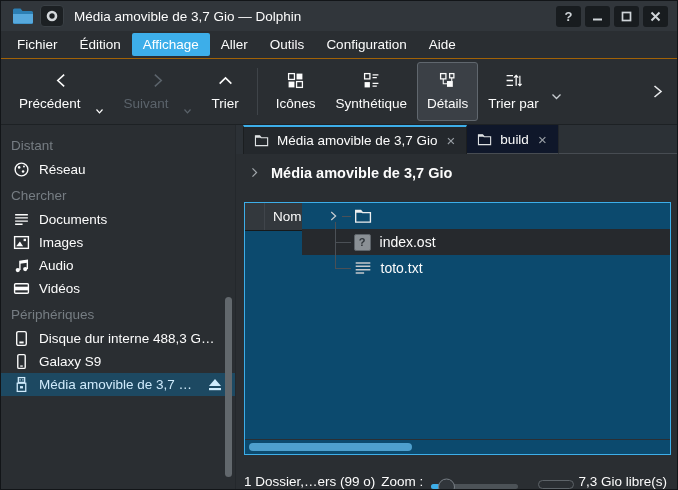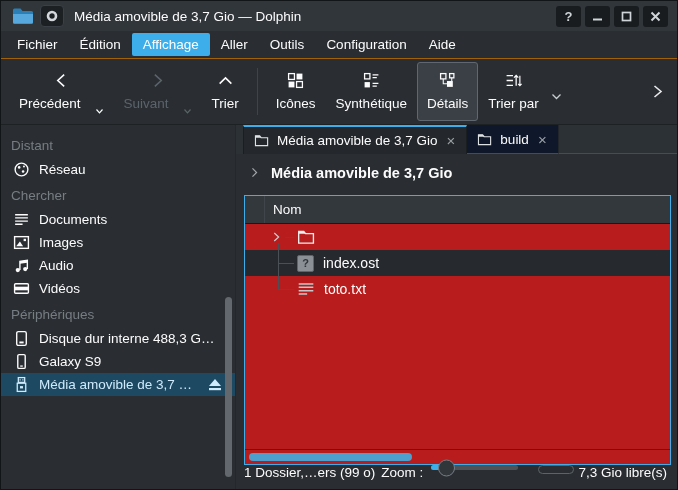--- a/index.html
+++ b/index.html
@@ -52,39 +52,39 @@
   .content{flex:1;display:flex;flex-direction:column;min-width:0}
   .tabbar{height:29px;display:flex;align-items:stretch;background:#2c3136;padding-left:7px;flex:none}
   .tab{display:flex;align-items:center;gap:8px;padding:0 10px;color:#fcfcfc}
   .tab.active{background:#24282c;border-top:2px solid #3daee9;border-left:1px solid #1b1e20;border-right:1px solid #1b1e20}
   .tab.inactive{background:#0f172a;border-right:1px solid #23272b;border-bottom:1px solid #474c52}
   .tab-close{color:#9aa0a6;font-size:15px;line-height:1;padding:0 1px}
   .tab-filler{flex:1;border-bottom:1px solid #474c52}
   .breadcrumb{height:37px;display:flex;align-items:center;gap:10px;padding:0 12px;flex:none}
   .breadcrumb .lbl{font-weight:bold;font-size:14.5px}
   
-  .filepanel{flex:1;margin:4px 6px 0 8px;border:1px solid #3daee9;background:#b91c1c;
-    display:flex;flex-direction:column;min-height:0;position:relative}
+  .filepanel{flex:1;margin:11px 6px 0 8px;border:1px solid #3daee9;background:#0c4a6e;
+    display:flex;flex-direction:row;min-height:0;position:relative}
   .colheader{height:28px;background:#33383d;display:flex;align-items:center;flex:none;border-bottom:1px solid #16191b}
   .header-indent{width:20px;height:100%;border-right:1px solid #40454b;flex:none}
   .colheader .lbl{margin-left:8px}
   .rows-wrap{flex:1;position:relative;font-size:14px}
   .frow{height:26px;display:flex;align-items:center}
   .frow.alt{background:#26292d}
   .row-indent{width:52px;flex:none}
   .ficon{flex:none;margin-right:9px}
   .name-underline{border-bottom:1px solid #3daee9;padding-bottom:1px}
   .tree-line{position:absolute;background:#4b5056}
   .expander{position:absolute;left:24px;top:6px}
   .unk-icon{width:17px;height:17px;background:#8a9095;border:1px solid #5e646a;border-radius:2px;
     color:#2f353a;font-size:11px;font-weight:bold;display:flex;align-items:center;justify-content:center}
   .hscroll{position:absolute;left:0;right:0;bottom:0;height:15px;border-top:1px solid #2a2f34}
   .hscroll-handle{position:absolute;left:4px;top:3px;width:163px;height:8px;background:#4e9fcd;border-radius:4px}
   
-  .statusbar{height:24px;display:flex;align-items:flex-start;padding:0 10px 0 8px;gap:4px;flex:none}
+  .statusbar{height:34px;display:flex;align-items:flex-end;padding:0 10px 0 8px;gap:4px;flex:none}
   .zoom-lbl{margin-left:2px}
   .slider{flex:1;max-width:112px;min-width:70px;height:5px;background:#4c5257;border-radius:2.5px;position:relative;margin:0 4px}
   .slider-fill{position:absolute;left:0;top:0;bottom:0;width:9px;background:#3daee9;border-radius:2.5px}
   .slider-handle{position:absolute;left:7px;top:50%;transform:translateY(-50%);
     width:17px;height:17px;background:#31363b;border:1px solid #777e85;border-radius:50%}
   .capacity{width:36px;height:9px;border:1px solid #5d6368;border-radius:4.5px;margin-left:12px;flex:none}
   .free{margin-left:auto;white-space:nowrap}
 </style>
 </head>
 <body>

